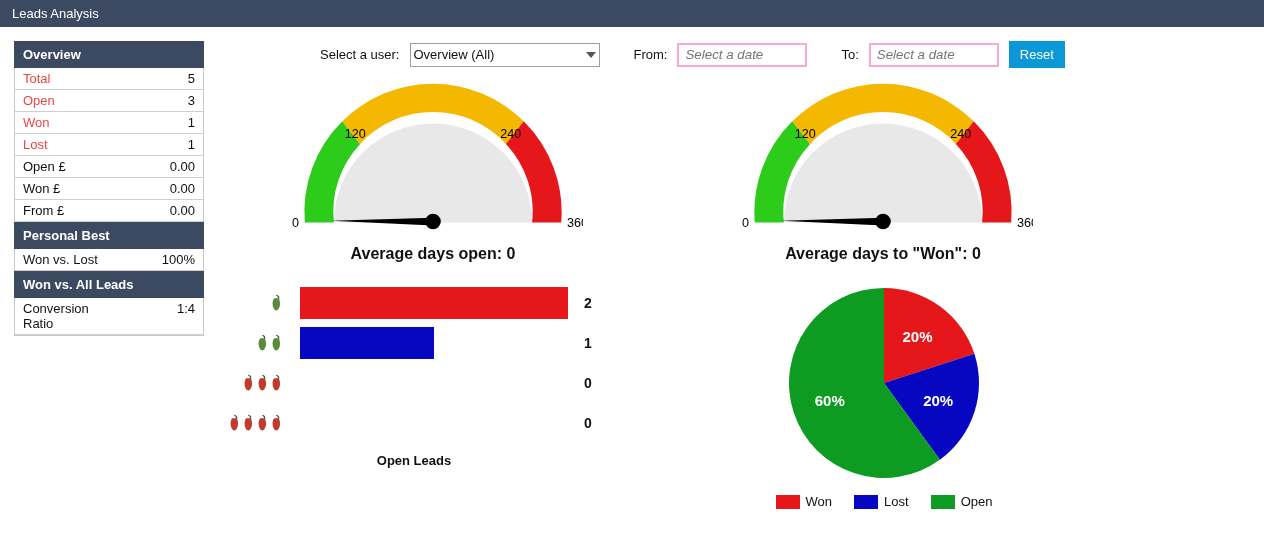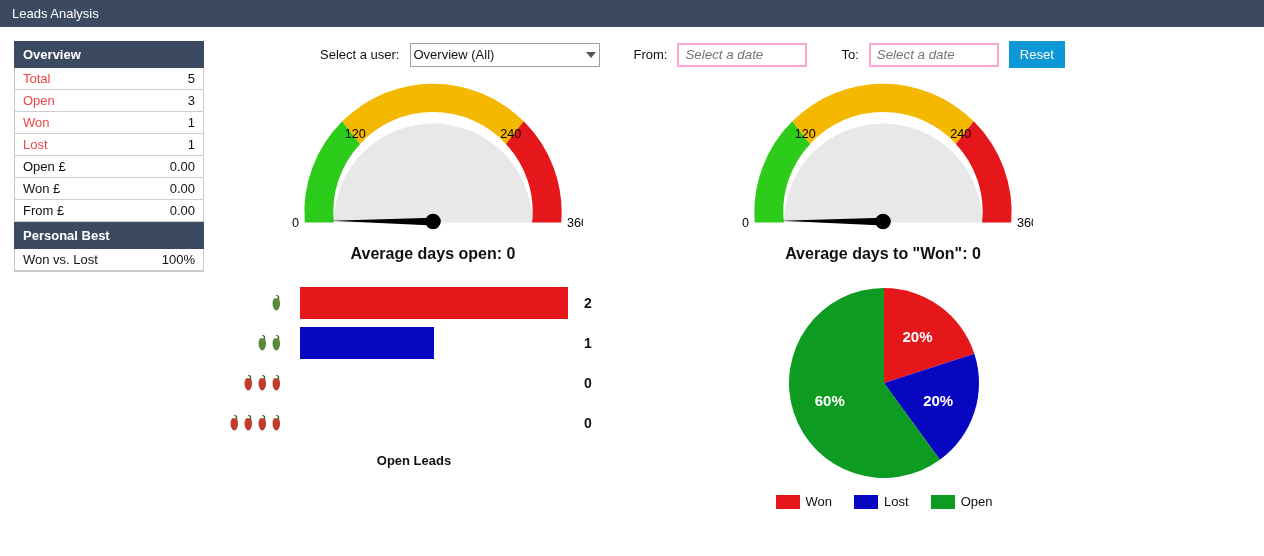--- a/index.html
+++ b/index.html
@@ -90,20 +90,27 @@
       </div>
 
       <div class="sec-head">Personal Best</div>
       <div class="sec-body">
         <div class="row">
           <span>Won vs. Lost</span>
           <span>100%</span>
         </div>
       </div>
 
+      <div class="sec-head">Won vs. All Leads</div>
+      <div class="sec-body">
+        <div class="row">
+          <span style="width:70px">Conversion Ratio</span>
+          <span>1:4</span>
+        </div>
+      </div>
     </div>
   </div>
 
   <div class="main">
 
     <div class="filters">
       <label>Select a user:</label>
       <div class="sel-user">
         <span>Overview (All)</span>
         <span class="arrow"></span>

